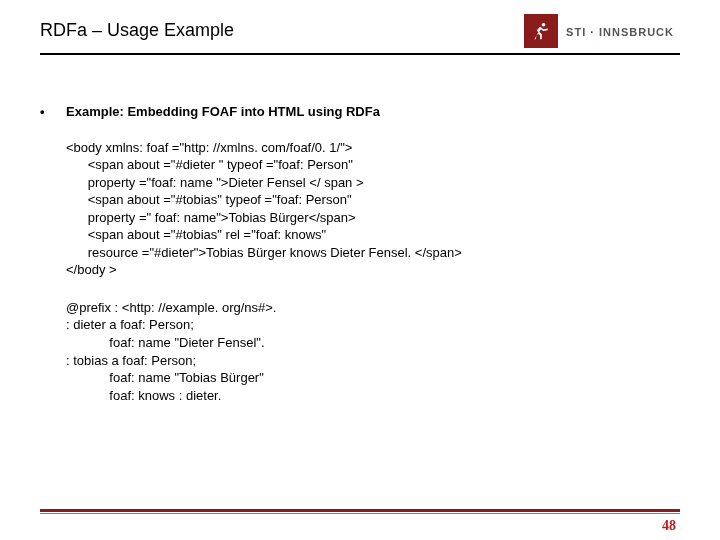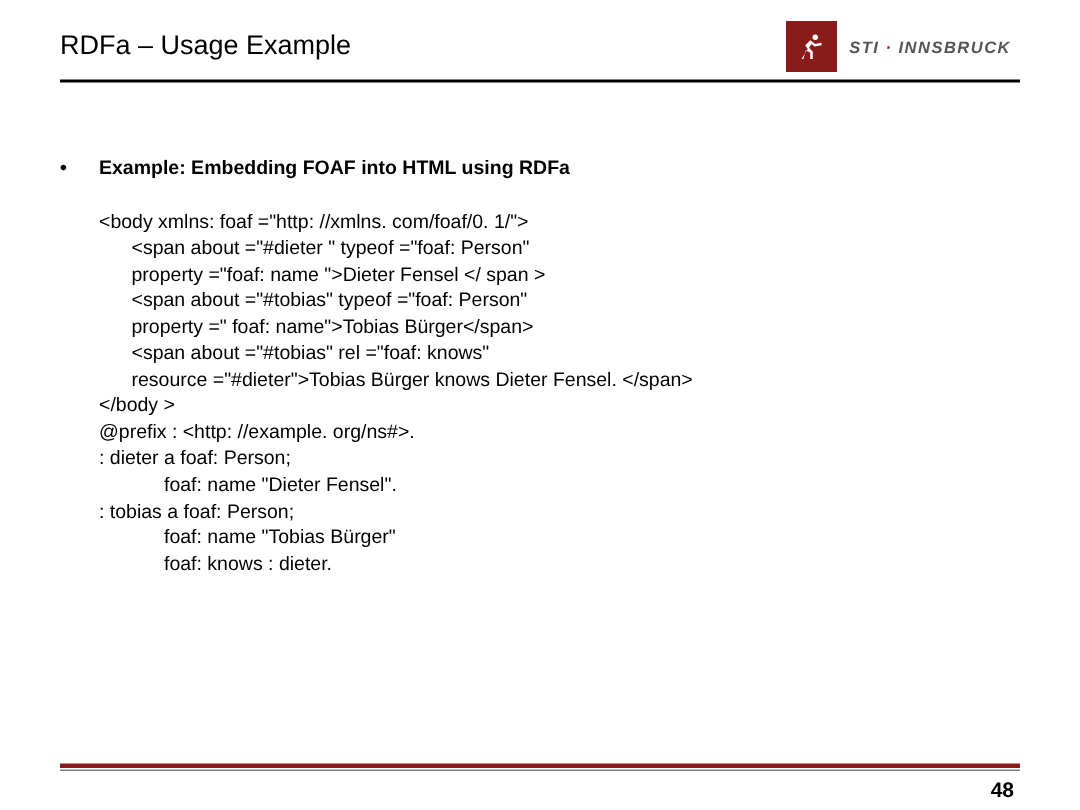--- a/index.html
+++ b/index.html
@@ -3,32 +3,32 @@
 <meta charset="utf-8">
 <style>
   * { margin: 0; padding: 0; box-sizing: border-box; }
   html, body { width: 720px; height: 540px; font-family: Arial, Helvetica, sans-serif; background: #fff; color: #000; }
   .slide { position: relative; width: 720px; height: 540px; }
   .header { padding: 20px 40px 8px 40px; }
   .title { font-size: 18px; font-weight: normal; }
   .logo-block { position: absolute; top: 14px; right: 46px; display: flex; align-items: center; gap: 8px; }
   .logo-square { width: 34px; height: 34px; background: #8a1b1b; display: flex; align-items: center; justify-content: center; }
   .logo-square svg { width: 20px; height: 20px; }
-  .logo-text { font-size: 11px; letter-spacing: 1px; color: #555; font-weight: bold; font-style: italic; }
+  .logo-text { font-size: 11px; letter-spacing: 1px; color: #555; font-weight: bold; }
   .logo-dot { color: #8a1b1b; }
   .rule { height: 2px; background: #000; margin: 4px 40px 0 40px; }
   .content { padding: 48px 40px 0 40px; font-size: 13px; line-height: 1.35; }
   .bullet-row { display: flex; }
   .bullet-mark { width: 26px; flex: 0 0 26px; font-weight: bold; }
   .bullet-text { font-weight: bold; }
   .code-block { margin-top: 18px; margin-left: 26px; white-space: pre; font-family: Arial, Helvetica, sans-serif; font-size: 13px; }
-  .turtle-block { margin-left: 26px; white-space: pre; font-family: Arial, Helvetica, sans-serif; font-size: 13px; }
+  .turtle-block { margin-top: 20px; margin-left: 26px; white-space: pre; font-family: Arial, Helvetica, sans-serif; font-size: 13px; }
   .foot-rule { position: absolute; left: 40px; right: 40px; bottom: 28px; height: 3px; background: #8a1b1b; }
   .foot-rule-thin { position: absolute; left: 40px; right: 40px; bottom: 26px; height: 1px; background: #000; opacity: .5; }
-  .page-num { position: absolute; right: 44px; bottom: 6px; font-size: 14px; color: #000000; font-weight: bold; }
+  .page-num { position: absolute; right: 44px; bottom: 6px; font-size: 14px; color: #b91c1c; font-weight: bold; font-family: Liberation Serif, serif; }
 </style>
 </head>
 <body>
 
 <div class="slide">
 
   <div class="header">
     <div class="title">RDFa – Usage Example</div>
   </div>
 

